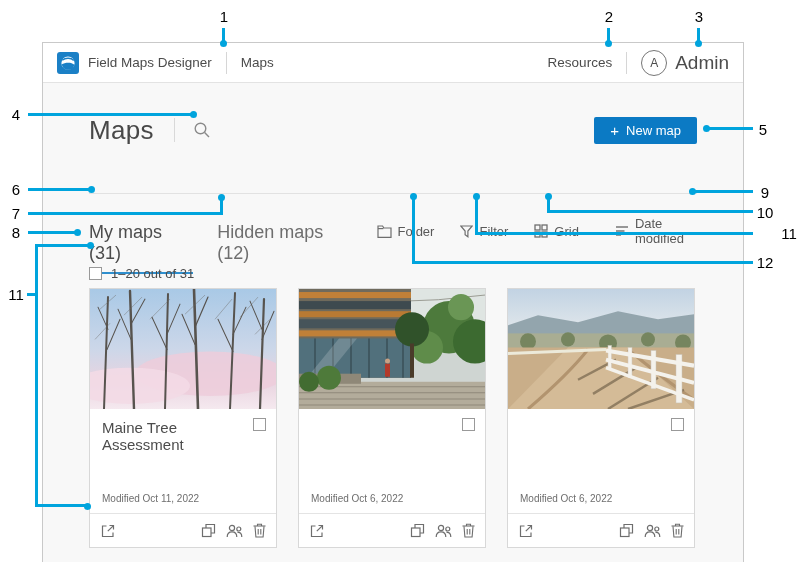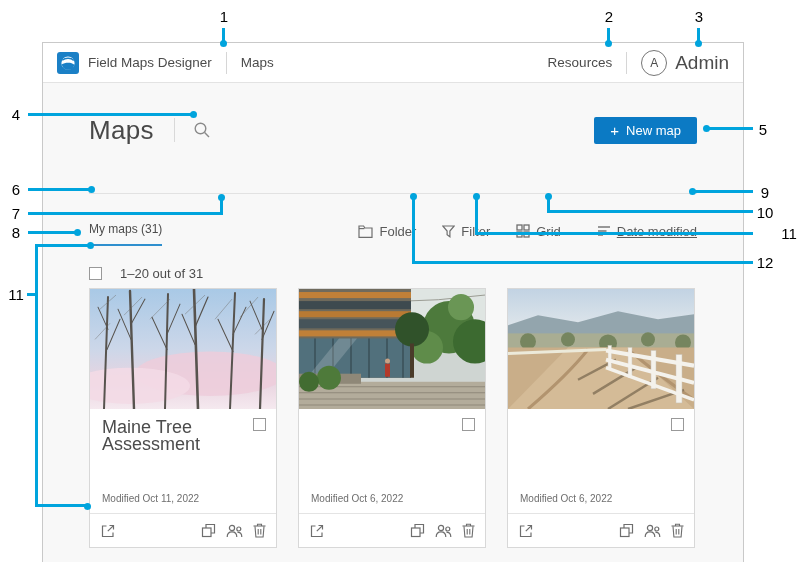--- a/index.html
+++ b/index.html
@@ -21,36 +21,36 @@
   
   .title-row{position:absolute;left:46px;right:46px;top:32px;height:30px;display:flex;align-items:center;}
   .page-title{font-size:26px;font-weight:400;color:#484848;letter-spacing:.3px;}
   .title-sep{width:1px;height:24px;background:#d9d9d9;margin:0 18px 0 20px;}
   .btn-primary{margin-left:auto;background:#0b7ac4;color:#fff;font-size:13px;border:none;
                height:27px;padding:0 16px;display:flex;align-items:center;gap:7px;border-radius:2px;cursor:pointer;
                font-family:"Liberation Sans",sans-serif;}
   .title-divider{position:absolute;left:46px;right:46px;top:110px;border-top:1px solid #e2e2e2;}
   
   .tabs-row{position:absolute;left:46px;right:46px;top:139px;display:flex;align-items:flex-start;}
-  .tab{font-size:12px;color:#6e6e6e;padding-bottom:8px;margin-right:24px;cursor:pointer;}
+  .tab{font-size:18px;color:#6e6e6e;padding-bottom:8px;margin-right:24px;cursor:pointer;}
   .tab.active{color:#4c4c4c;border-bottom:2px solid #2f8fce;}
   .toolbar{margin-left:auto;display:flex;align-items:center;height:18px;}
   .tool{display:flex;align-items:center;gap:6px;font-size:13px;color:#595959;cursor:pointer;}
   .tool + .tool{margin-left:26px;}
-  .tool.sort{margin-left:36px;text-decoration:underline;}
-  
-  .select-row{position:absolute;left:46px;top:183px;display:flex;align-items:center;gap:18px;}
+  .tool.sort{margin-left:36px;}
+  
+  .select-row{position:absolute;left:46px;top:183px;display:flex;align-items:center;gap:9px;}
   .checkbox{width:13px;height:13px;border:1px solid #999;background:#fff;display:inline-block;box-sizing:border-box;cursor:pointer;}
   .select-label{font-size:13px;color:#4c4c4c;}
   
   .cards{position:absolute;left:46px;top:205px;display:flex;gap:21px;}
   .card{width:188px;height:260px;background:#fff;border:1px solid #d8d8d8;box-sizing:border-box;position:relative;}
   .thumb{display:block;width:100%;height:120px;}
   .card-body{position:relative;height:105px;border-bottom:1px solid #e4e4e4;box-sizing:border-box;}
-  .card-title{position:absolute;left:12px;top:10px;right:32px;font-size:18px;color:#4c4c4c;line-height:17px;cursor:pointer;}
+  .card-title{position:absolute;left:12px;top:10px;right:32px;font-size:15px;color:#4c4c4c;line-height:17px;cursor:pointer;}
   .card-check{position:absolute;right:10px;top:9px;}
   .card-modified{position:absolute;left:12px;bottom:9px;font-size:10px;color:#6e6e6e;}
   .card-footer{height:33px;display:flex;align-items:center;justify-content:space-between;padding:0 10px;box-sizing:border-box;}
   .icon-group{display:flex;align-items:center;gap:10px;}
   .icon-btn{display:flex;align-items:center;justify-content:center;cursor:pointer;}
   
   .co-line{position:absolute;background:#00a4dd;z-index:40;}
   .co-dot{position:absolute;width:7px;height:7px;border-radius:50%;background:#00a4dd;z-index:41;}
   .co-num{position:absolute;z-index:42;font-size:15px;font-weight:500;color:#000;transform:translate(-50%,-50%);}
   svg{display:block;}
@@ -94,20 +94,21 @@
         </span>
         <button class="btn-primary">
           <span style="font-size:15px;">+</span>
           <span>New map</span>
         </button>
       </div>
       <div class="title-divider"></div>
 
       <div class="tabs-row">
         <span class="tab active">My maps (31)</span>
+        <span class="tab">Hidden maps (12)</span>
         <div class="toolbar">
           <span class="tool">
             <span>
               <svg width="15" height="13" viewBox="0 0 15 13" fill="none" stroke="#6e6e6e" stroke-width="1.2">
                 <path d="M1 12.3 V1 h4.6 l1.2 2 H14 v9.3 z"></path>
                   <line x1="1" y1="3.6" x2="6.4" y2="3.6"></line>
               </svg>
             </span>
             <span>Folder</span>
           </span>

